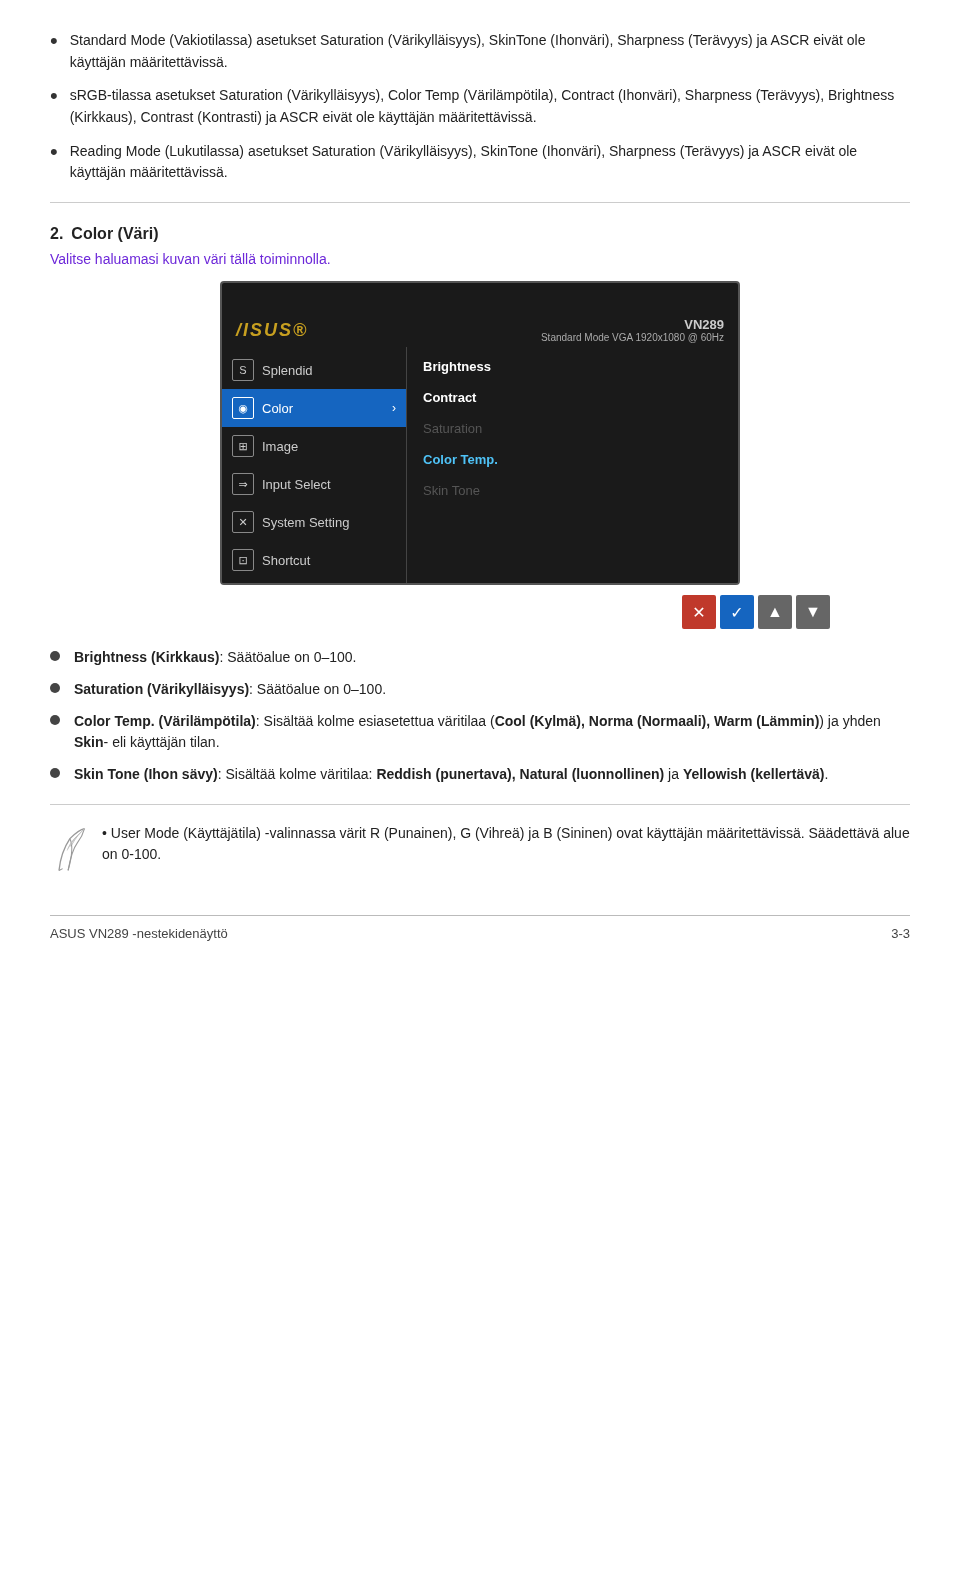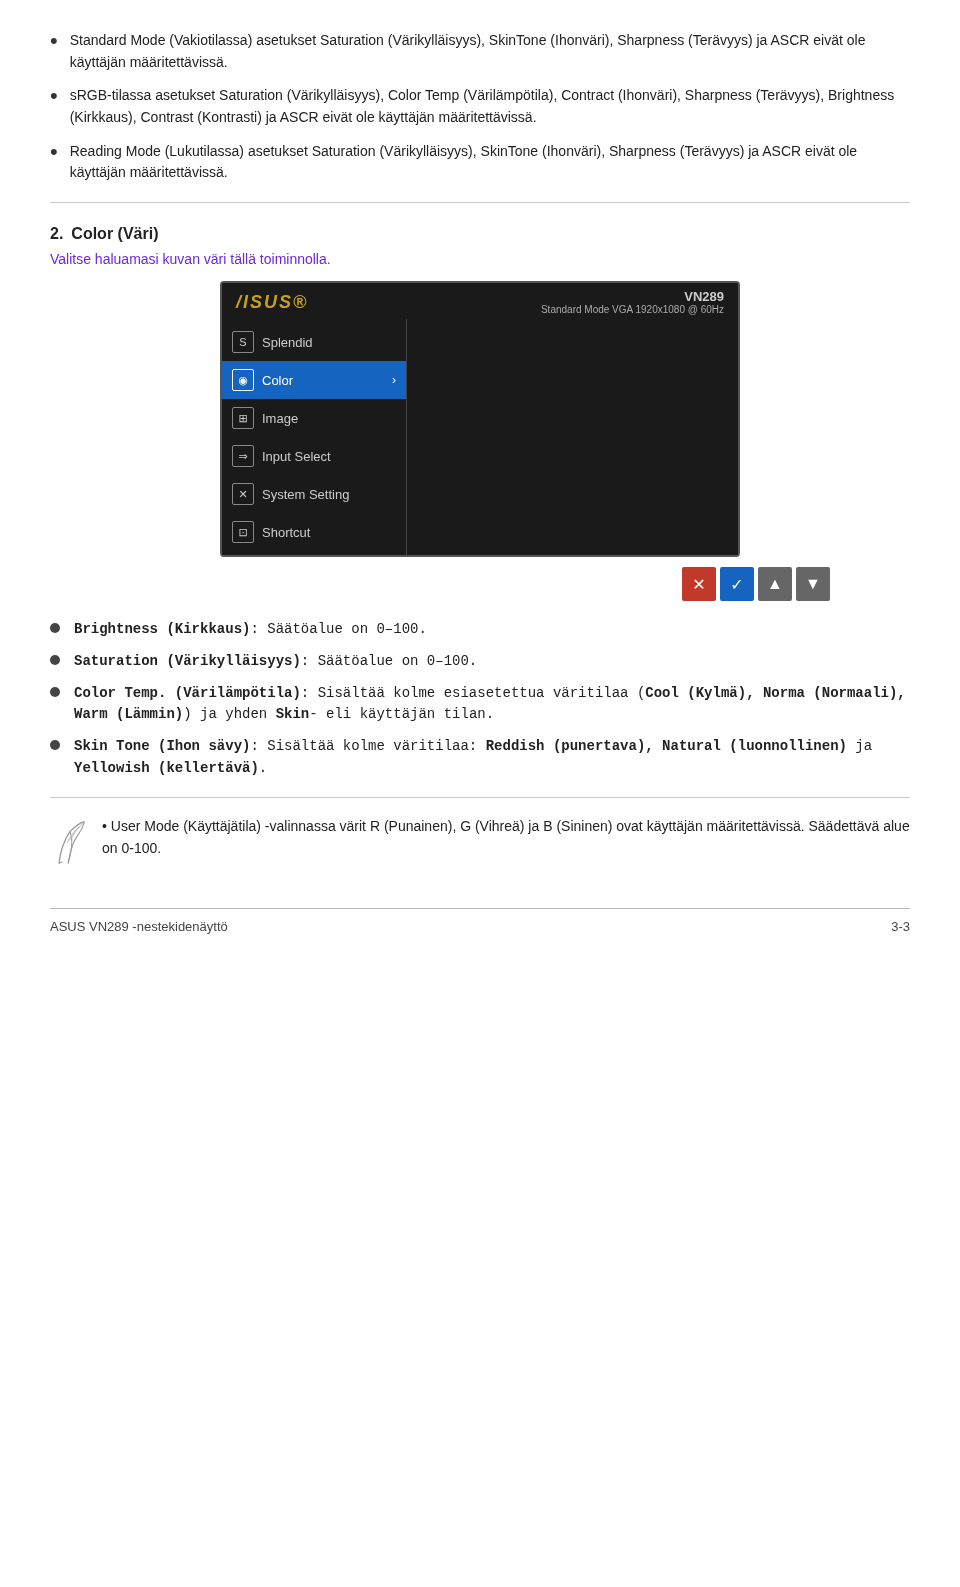--- a/index.html
+++ b/index.html
@@ -72,20 +72,21 @@
       margin: 0 auto 10px auto;
       padding: 0;
       overflow: hidden;
     }
     .osd-header {
       display: flex;
       justify-content: space-between;
       align-items: center;
       padding: 6px 14px 4px 14px;
       background: #1a1a1a;
+      margin-top: 28px;
     }
     .osd-logo {
       font-size: 18px;
       font-weight: bold;
       color: #c8a020;
       font-style: italic;
       letter-spacing: 2px;
     }
     .osd-model-info {
       text-align: right;
@@ -206,21 +207,20 @@
       border-radius: 50%;
       background: #444;
       margin-right: 14px;
       margin-top: 4px;
       flex-shrink: 0;
     }
     .info-bullet-text {
       font-size: 14px;
       line-height: 1.55;
       color: #222;
-      font-family: Liberation Mono, monospace;
     }
     .info-bullet-text b {
       font-weight: bold;
     }
 
     
     .divider {
       border: none;
       border-top: 1px solid #ccc;
       margin: 18px 0;
@@ -325,20 +325,27 @@
 
         <div class="osd-menu-item">
           <div class="item-icon">✕</div>
           <span>System Setting</span>
         </div>
 
         <div class="osd-menu-item">
           <div class="item-icon">⊡</div>
           <span>Shortcut</span>
         </div>
+      </div>
+      <div class="osd-submenu">
+        <div class="osd-submenu-item active">Brightness</div>
+        <div class="osd-submenu-item active">Contract</div>
+        <div class="osd-submenu-item dimmed">Saturation</div>
+        <div class="osd-submenu-item highlight">Color Temp.</div>
+        <div class="osd-submenu-item dimmed">Skin Tone</div>
       </div>
     </div>
   </div>
 
   <div class="osd-controls">
     <div class="osd-btn red">✕</div>
     <div class="osd-btn blue">✓</div>
     <div class="osd-btn gray-up">▲</div>
     <div class="osd-btn gray-down">▼</div>
   </div>

